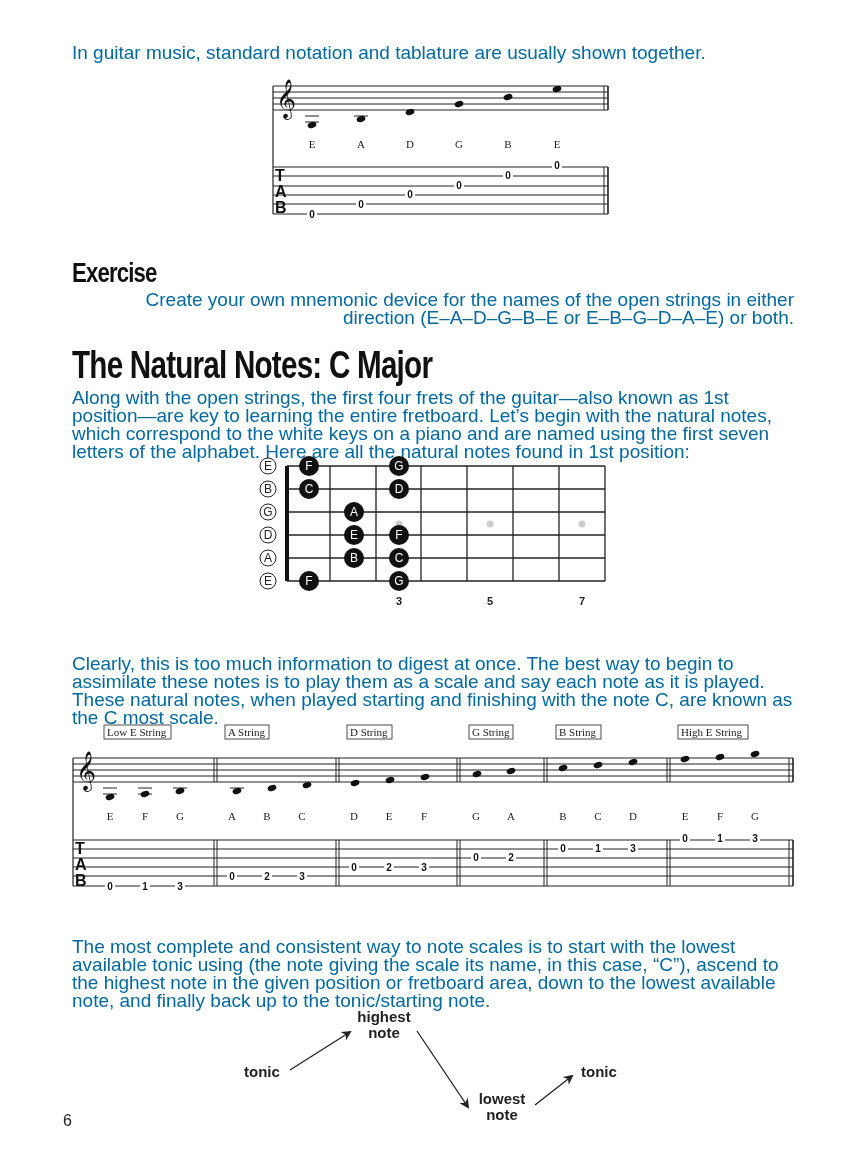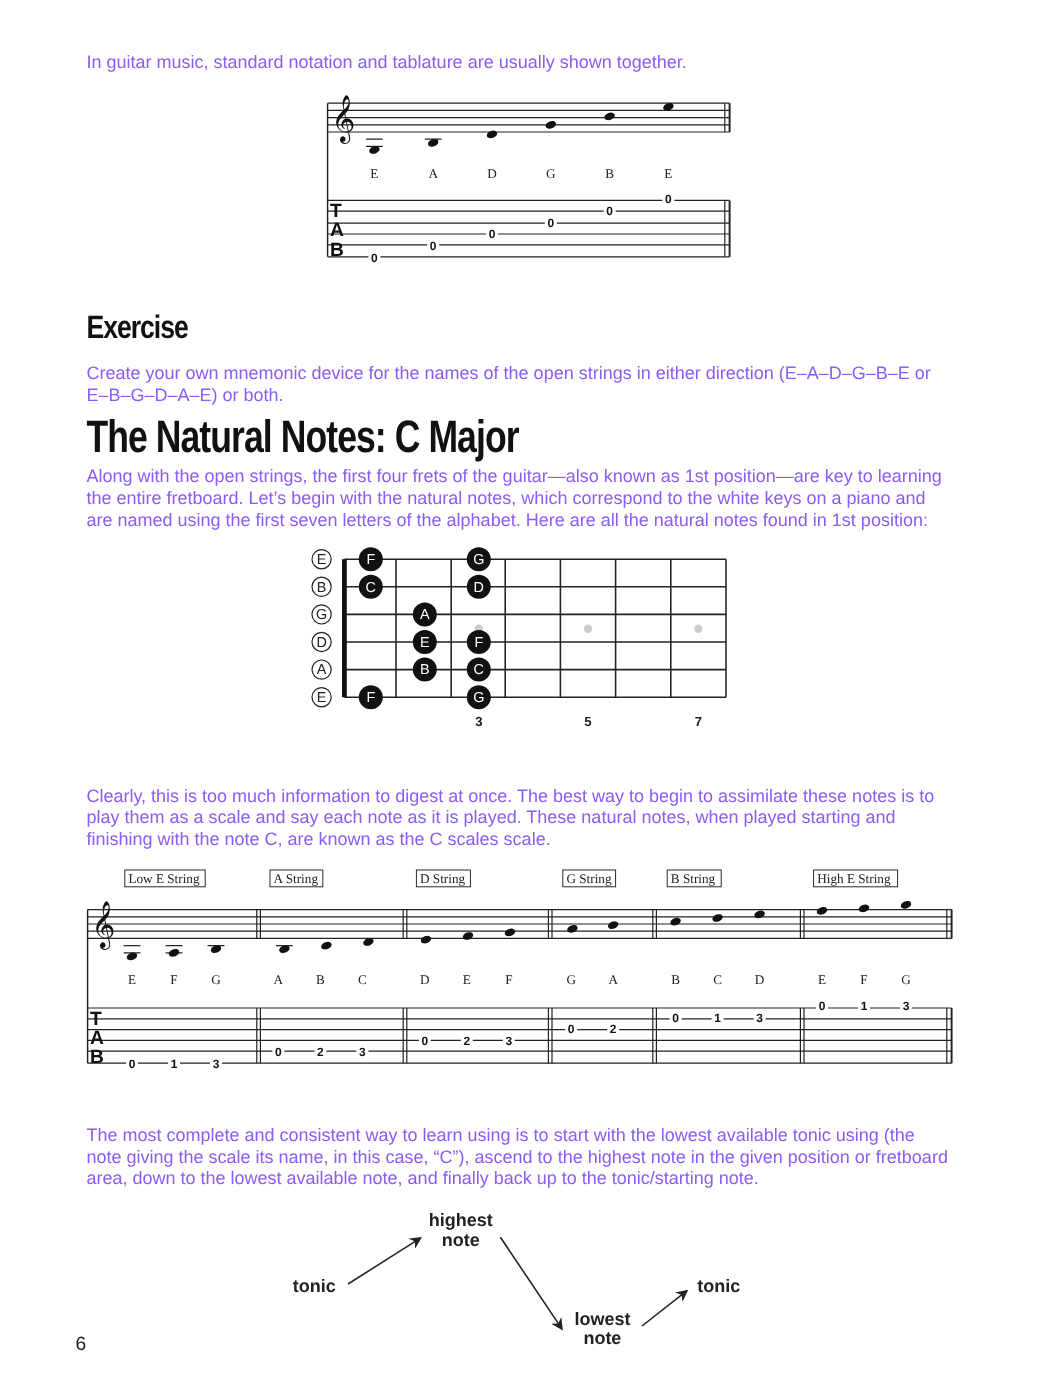--- a/index.html
+++ b/index.html
@@ -1,17 +1,17 @@
 <!DOCTYPE html>
 <html><head>
 <meta charset="utf-8">
 <style>
   html,body{margin:0;padding:0;background:#fff;}
   body{width:864px;height:1152px;position:relative;overflow:hidden;font-family:"Liberation Sans",sans-serif;color:#1a1a1a;}
-  .p{position:absolute;left:72px;width:722px;font-size:15px;line-height:18px;color:#8b5cf6;}
+  .p{position:absolute;left:72px;width:722px;font-size:19px;line-height:18px;color:#0369a1;}
   .p b{font-weight:normal;}
   .h2{position:absolute;left:72px;font-family:"Liberation Sans",sans-serif;font-weight:bold;color:#111;transform-origin:left top;letter-spacing:-1px;}
   .fig{position:absolute;}
   .pagenum{position:absolute;left:63px;top:1112px;font-size:16px;color:#222;}
   .lbl{font-family:"Liberation Sans",sans-serif;font-weight:bold;font-size:15px;fill:#222;}
 </style>
 </head>
 <body>
 
 <div class="p" style="top:44px;">In guitar music, standard notation and tablature are usually shown together.</div>
@@ -72,21 +72,21 @@
     <rect x="186" y="107" width="10" height="9" fill="#fff"></rect>
       <text x="191" y="115">0</text>
     <rect x="235" y="97" width="10" height="9" fill="#fff"></rect>
       <text x="240" y="105">0</text>
     <rect x="284" y="87" width="10" height="9" fill="#fff"></rect>
       <text x="289" y="95">0</text>
   </g>
 </svg>
 
 <div class="h2" style="top:258px;font-size:27px;transform:scaleX(0.82);">Exercise</div>
-<div class="p" style="top:303px;">Create your own mnemonic device for the names of the open strings in either direction (E–A–D–G–B–E or E–B–G–D–A–E) or both.</div>
+<div class="p" style="top:291px;text-align:right;">Create your own mnemonic device for the names of the open strings in either direction (E–A–D–G–B–E or E–B–G–D–A–E) or both.</div>
 
 <div class="h2" style="top:344px;font-size:38px;transform:scaleX(0.78);">The Natural Notes: C Major</div>
 
 <div class="p" style="top:389px;"><span>Along with the open strings, the first four frets of the guitar—also known as </span><b>1st position</b><span>—are key to learning the entire fretboard. Let’s begin with the </span><b>natural</b><span> notes, which correspond to the white keys on a piano and are named using the first seven letters of the alphabet. Here are all the natural notes found in 1st position:</span></div>
 
 <svg class="fig" style="left:255px;top:455px;" width="360" height="160" viewBox="0 0 360 160">
   <g stroke="#222" stroke-width="1.3">
     <line x1="32" y1="11" x2="350" y2="11"></line>
     <line x1="32" y1="34" x2="350" y2="34"></line>
     <line x1="32" y1="57" x2="350" y2="57"></line>
@@ -153,21 +153,21 @@
     <text x="54" y="130">F</text>
     <text x="144" y="130">G</text>
   </g>
   <g fill="#222" font-family="Liberation Sans, sans-serif" font-weight="bold" font-size="11" text-anchor="middle">
     <text x="144" y="150">3</text>
     <text x="235" y="150">5</text>
     <text x="327" y="150">7</text>
   </g>
 </svg>
 
-<div class="p" style="top:655px;"><span>Clearly, this is too much information to digest at once. The best way to begin to assimilate these notes is to play them as a scale and say each note as it is played. These natural notes, when played starting and finishing with the note C, are known as the </span><b>C scales scale</b><span>.</span></div>
+<div class="p" style="top:655px;"><span>Clearly, this is too much information to digest at once. The best way to begin to assimilate these notes is to play them as a scale and say each note as it is played. These natural notes, when played starting and finishing with the note C, are known as the </span><b>C most scale</b><span>.</span></div>
 
 <svg class="fig" style="left:70px;top:722px;" width="726" height="170" viewBox="0 0 726 170">
   <g stroke="#222" stroke-width="1">
     <line x1="3" y1="36" x2="723" y2="36"></line>
     <line x1="3" y1="42" x2="723" y2="42"></line>
     <line x1="3" y1="48" x2="723" y2="48"></line>
     <line x1="3" y1="54" x2="723" y2="54"></line>
     <line x1="3" y1="60" x2="723" y2="60"></line>
     <line x1="3" y1="36" x2="3" y2="164" stroke-width="1.2"></line>
     <line x1="3" y1="118" x2="723" y2="118"></line>
@@ -305,21 +305,21 @@
       <text x="563" y="130">3</text>
     <rect x="610" y="112" width="10" height="9" fill="#fff"></rect>
       <text x="615" y="120">0</text>
     <rect x="645" y="112" width="10" height="9" fill="#fff"></rect>
       <text x="650" y="120">1</text>
     <rect x="680" y="112" width="10" height="9" fill="#fff"></rect>
       <text x="685" y="120">3</text>
   </g>
 </svg>
 
-<div class="p" style="top:938px;"><span>The most complete and consistent way to learn using is to start with the lowest available </span><b>tonic using</b><span> (the note giving the scale its name, in this case, “C”), ascend to the highest note in the given position or fretboard area, down to the lowest available note, and finally back up to the tonic/starting note.</span></div>
+<div class="p" style="top:938px;"><span>The most complete and consistent way to note scales is to start with the lowest available </span><b>tonic using</b><span> (the note giving the scale its name, in this case, “C”), ascend to the highest note in the given position or fretboard area, down to the lowest available note, and finally back up to the tonic/starting note.</span></div>
 
 <svg class="fig" style="left:230px;top:1000px;" width="420" height="130" viewBox="0 0 420 130">
   <defs>
     <marker id="ah" markerWidth="10" markerHeight="10" refX="8" refY="5" orient="auto" markerUnits="userSpaceOnUse">
       <path d="M0,0 L10,5 L0,10 L3,5 Z" fill="#222"></path>
     </marker>
   </defs>
   <g stroke="#222" stroke-width="1.3" fill="none">
     <line x1="60" y1="70" x2="120" y2="32" marker-end="url(#ah)"></line>
     <line x1="187" y1="31" x2="238" y2="107" marker-end="url(#ah)"></line>

